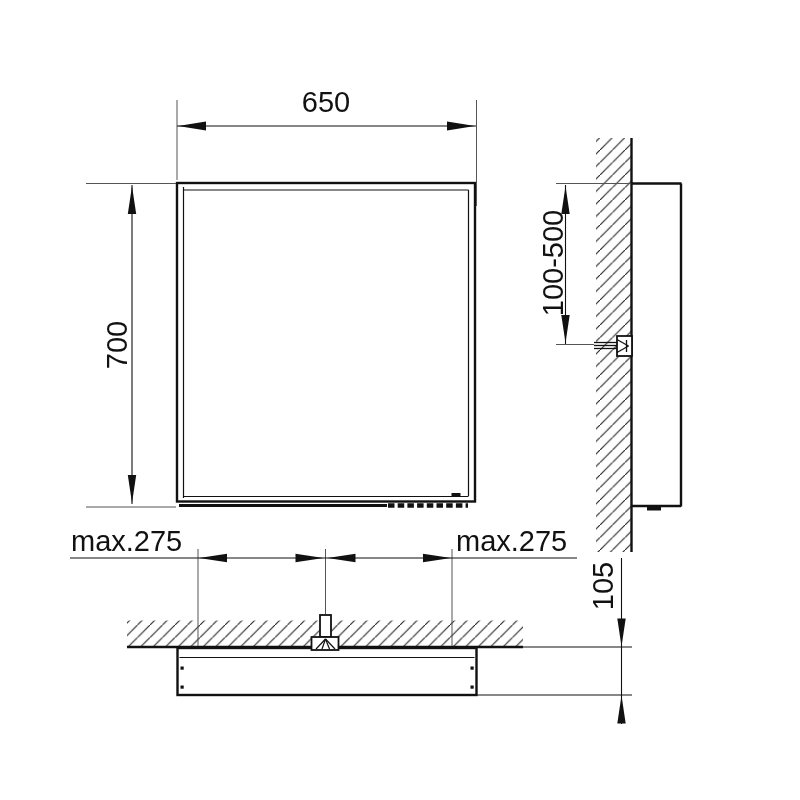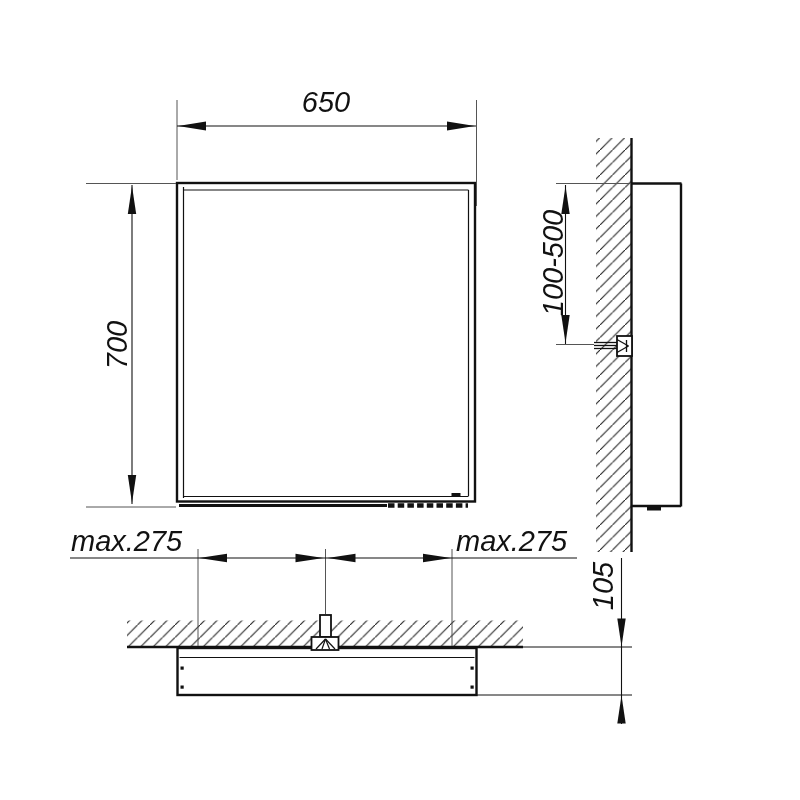--- a/index.html
+++ b/index.html
@@ -7,21 +7,20 @@
     padding: 0;
     background: #ffffff;
     width: 800px;
     height: 800px;
     overflow: hidden;
   }
   .drawing-wrap {
     width: 800px;
     height: 800px;
     background: #ffffff;
-    font-style: italic;
   }
   svg text {
     font-family: "Liberation Sans", "DejaVu Sans", sans-serif;
     font-size: 29px;
     fill: #111111;
   }
   .obj  { stroke: #111111; stroke-width: 2.4; fill: none; stroke-linecap: butt; }
   .objf { stroke: #111111; stroke-width: 2.4; fill: #ffffff; }
   .inner{ stroke: #111111; stroke-width: 1.2; fill: none; }
   .dim  { stroke: #111111; stroke-width: 1.1; fill: none; }

